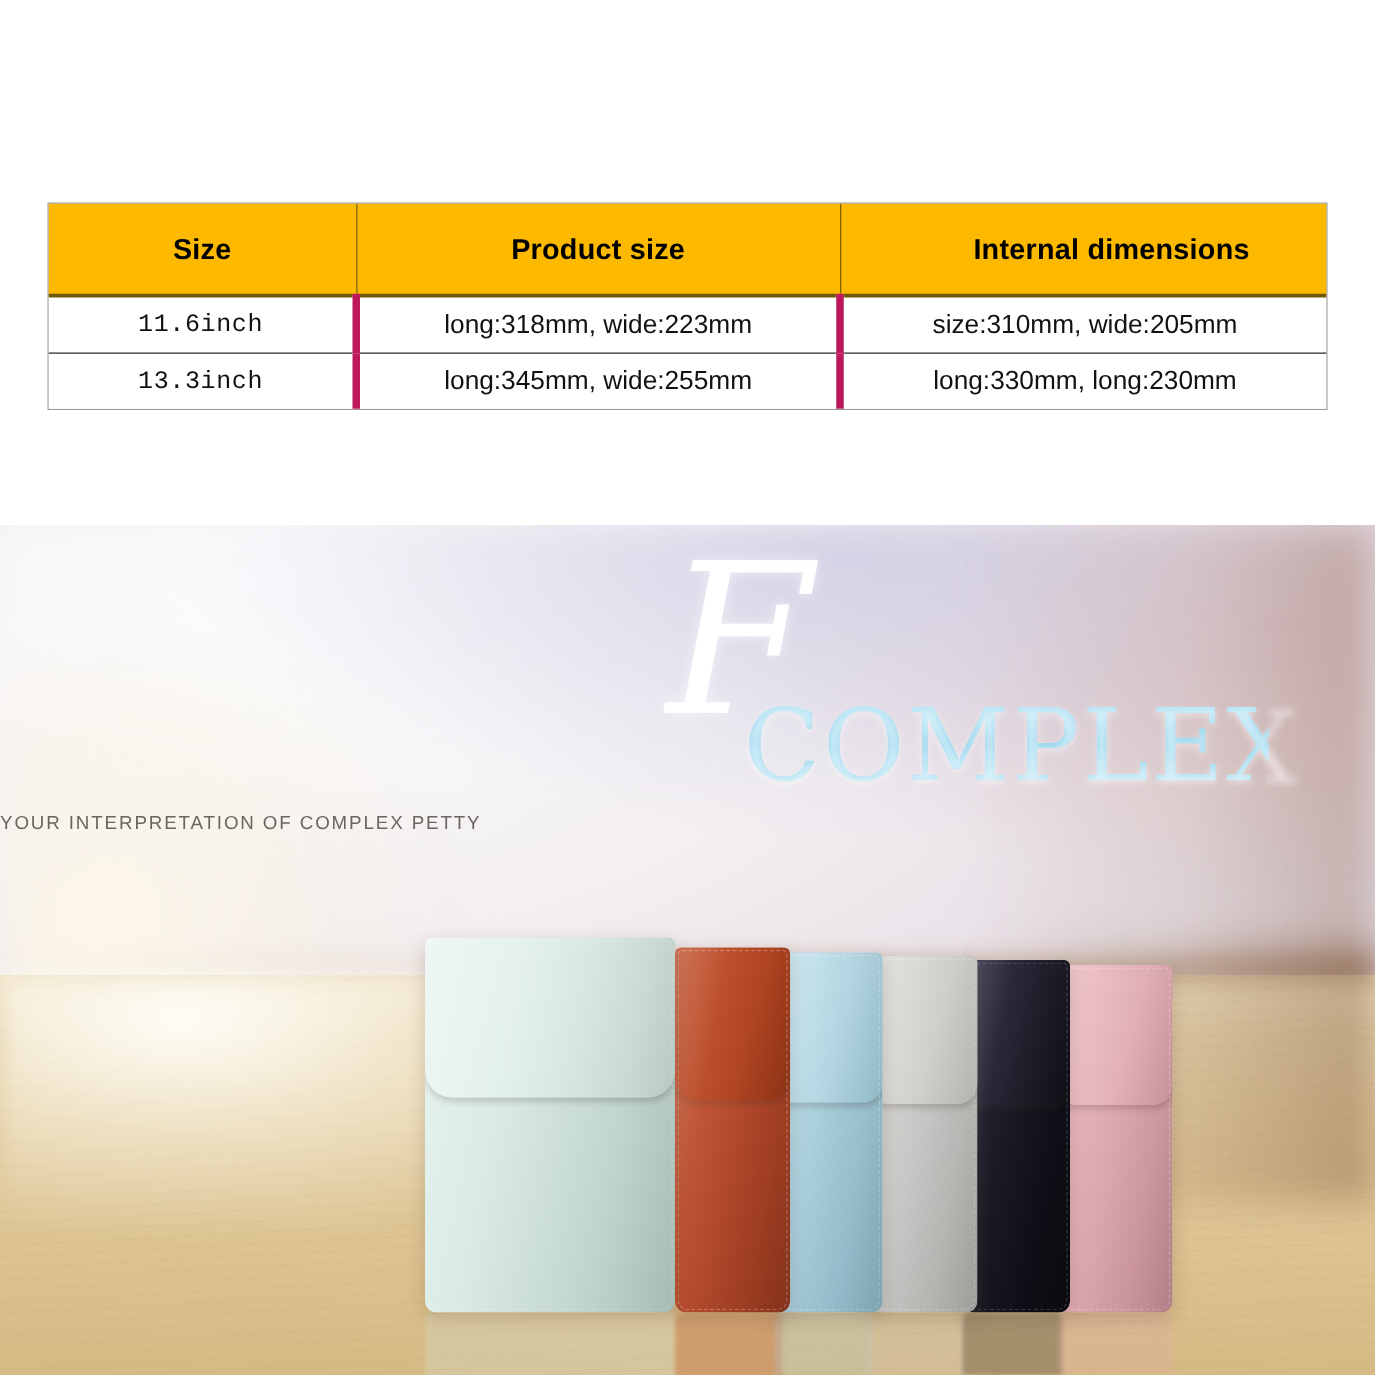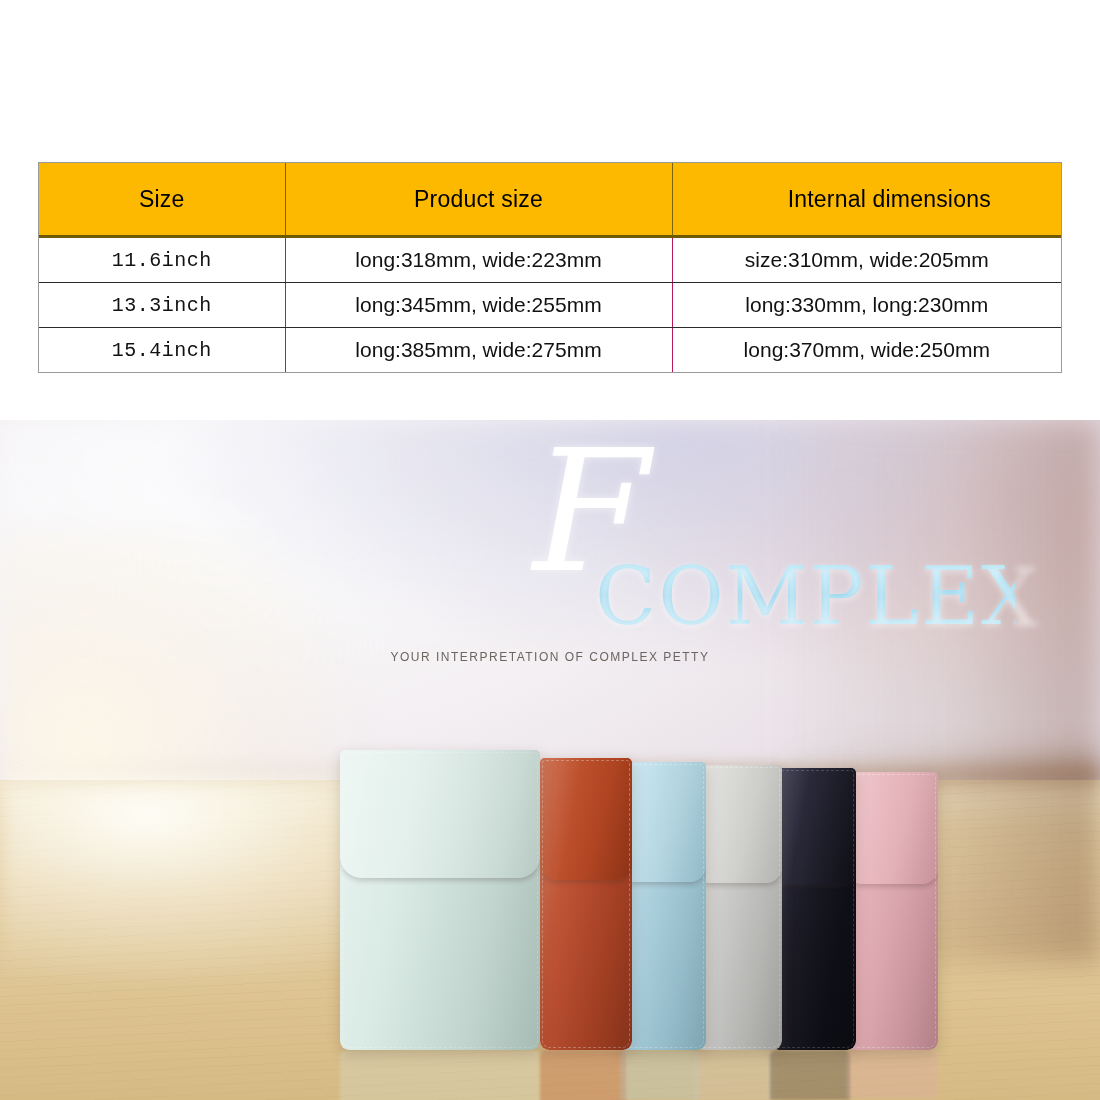--- a/index.html
+++ b/index.html
@@ -34,37 +34,37 @@
     width:100%;
     table-layout:fixed;
   }
   table.size-table col.c1{width:246px;}
   table.size-table col.c2{width:387px;}
   table.size-table col.c3{width:389px;}
 
   .size-table thead th{
     background:#fcb900;
     color:#000;
-    font-weight:normal;
+    font-weight:bold;
     font-size:23px;
     height:70px;
     text-align:center;
     border-right:1px solid #7a6200;
     border-bottom:3px solid #6e5a05;
     font-family:"Liberation Sans", sans-serif;
     letter-spacing:0.2px;
   }
   .size-table thead th:last-child{border-right:none;padding-left:46px;}
 
   .size-table tbody td{
     height:42px;
     text-align:center;
     font-size:21px;
     color:#111;
-    border-right:1px solid #be185d;
+    border-right:6px solid #be185d;
     border-bottom:1px solid #2b2b2b;
     background:#fff;
     font-family:"Liberation Sans", sans-serif;
     white-space:nowrap;
   }
   .size-table tbody td:last-child{border-right:none;}
   .size-table tbody tr:last-child td{border-bottom:none;}
   .size-table tbody td.size-cell{
     font-family:"Liberation Mono", "DejaVu Sans Mono", monospace;
     font-size:20px;
@@ -175,22 +175,22 @@
     background-clip:text;
     -webkit-text-fill-color:transparent;
     text-shadow:0 2px 6px rgba(255,255,255,0.5);
     white-space:nowrap;
   }
   .crown{
     position:absolute;left:875px;top:541px;width:46px;height:30px;
   }
   .tagline{
     position:absolute;left:0;top:230px;width:1100px;
-    text-align:center;
-    font-size:12px;
+    text-align:left;
+    font-size:15px;
     letter-spacing:1.5px;
     color:#6b6560;
     font-family:"Liberation Sans", sans-serif;
   }
 
   
   .sleeves{
     position:absolute;left:0;top:0;width:1100px;height:680px;
   }
   .sleeve{
@@ -246,25 +246,20 @@
         <tr>
           <td class="size-cell">11.6inch</td>
           <td>long:318mm, wide:223mm</td>
           <td>size:310mm, wide:205mm</td>
         </tr>
         <tr>
           <td class="size-cell">13.3inch</td>
           <td>long:345mm, wide:255mm</td>
           <td>long:330mm, long:230mm</td>
         </tr>
-        <tr>
-          <td class="size-cell">15.4inch</td>
-          <td>long:385mm, wide:275mm</td>
-          <td>long:370mm, wide:250mm</td>
-        </tr>
       </tbody>
     </table>
   </div>
 
   <div class="photo">
 
     <div class="bg-base"></div>
     <div class="bg-lav"></div>
     <div class="bg-right-dark"></div>
     <div class="bg-left-warm"></div>

